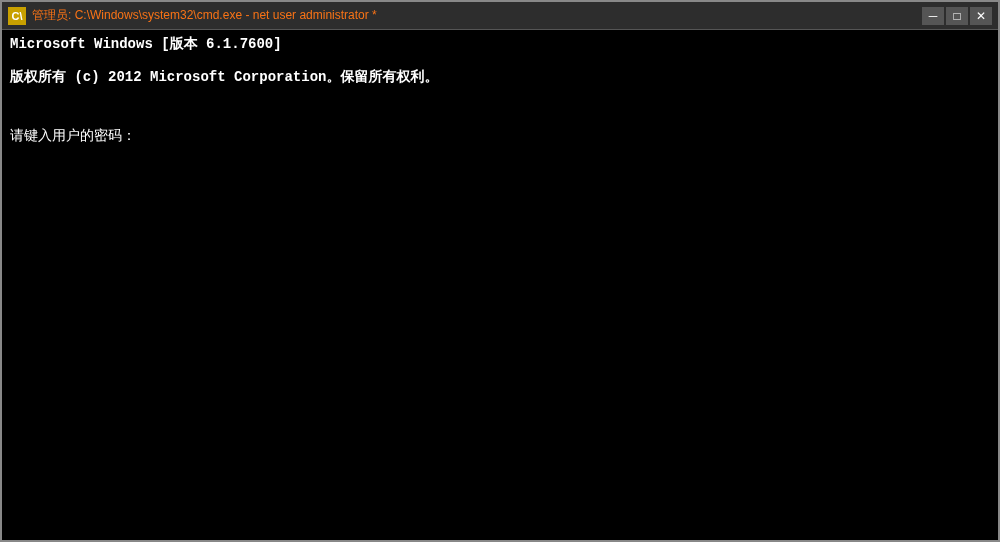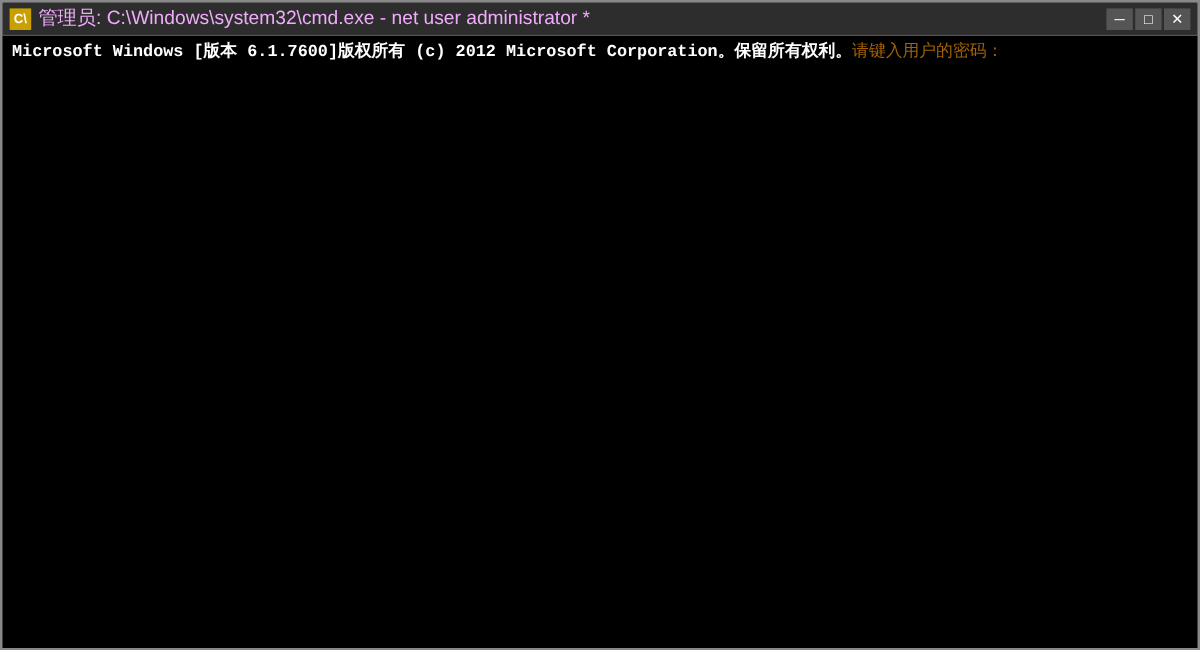--- a/index.html
+++ b/index.html
@@ -43,22 +43,22 @@
       align-items: center;
       justify-content: center;
       font-size: 11px;
       font-weight: bold;
       color: #fff;
       font-family: Arial, sans-serif;
       flex-shrink: 0;
     }
 
     .title-bar-text {
-      color: #f0abfc;
-      font-size: 16px;
+      color: #f97316;
+      font-size: 12px;
       font-family: 'Microsoft YaHei', Arial, sans-serif;
       flex: 1;
       white-space: nowrap;
       overflow: hidden;
     }
 
     .title-bar-controls {
       display: flex;
       align-items: center;
       gap: 2px;
@@ -77,25 +77,26 @@
       justify-content: center;
       font-family: Arial, sans-serif;
     }
 
     .terminal {
       flex: 1;
       background: #000000;
       padding: 4px 8px;
       overflow: hidden;
       display: flex;
-      flex-direction: row;
+      flex-direction: column;
+      gap: 12px;
     }
 
     .terminal-line {
-      color: #a16207;
+      color: #ffffff;
       font-size: 14px;
       font-family: 'Courier New', Courier, monospace;
       line-height: 1.5;
       white-space: pre;
     }
 
     .terminal-line.bold {
       color: #ffffff;
       font-weight: bold;
     }

